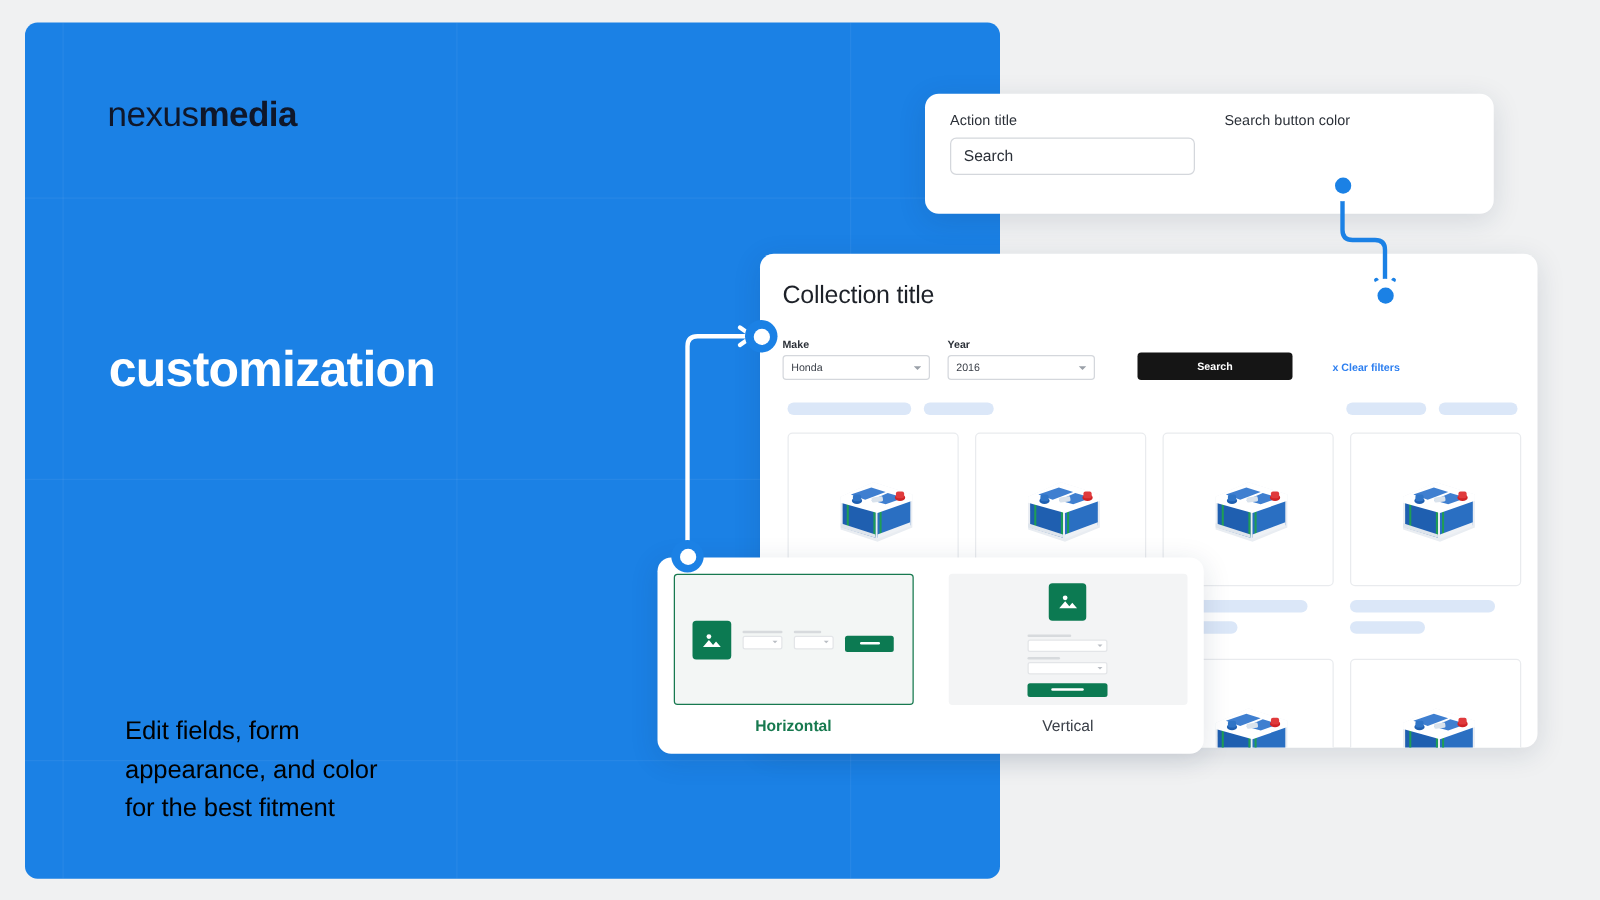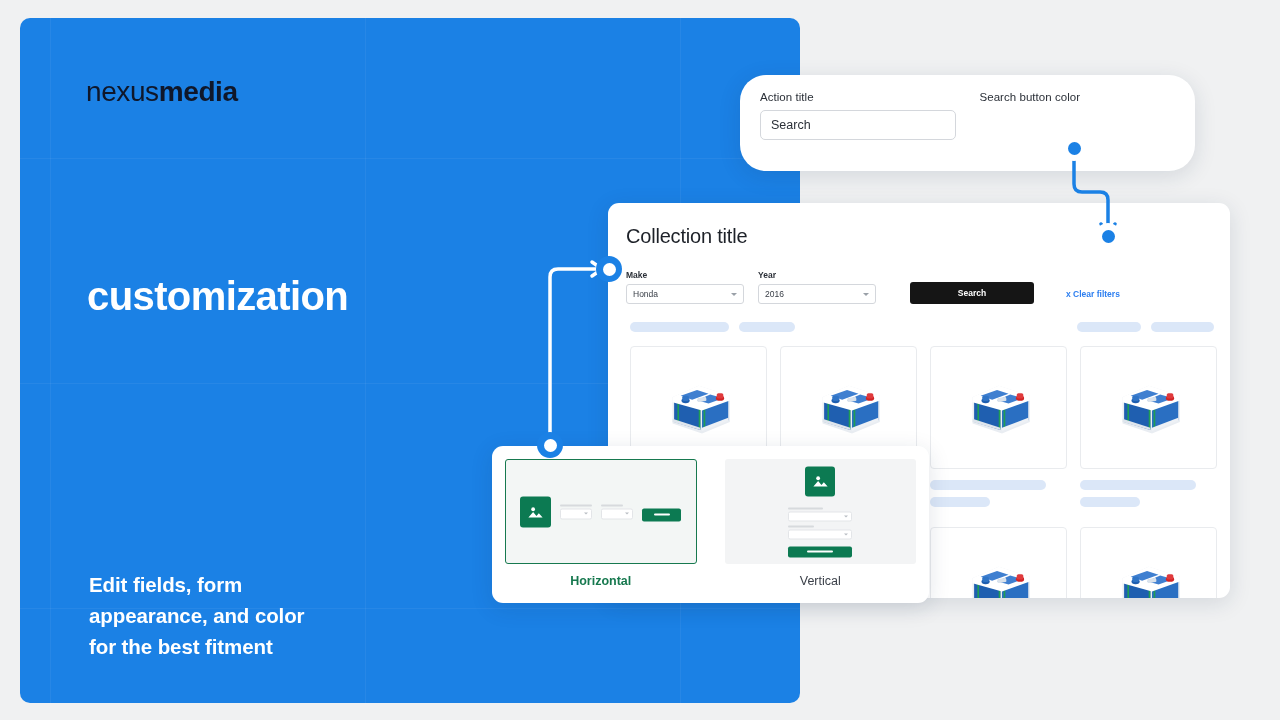--- a/index.html
+++ b/index.html
@@ -44,45 +44,44 @@
     left: 67px; top: 255px;
     width: 420px;
     color: #ffffff;
     font-size: 40px;
     font-weight: 700;
     line-height: 1.18;
     letter-spacing: -0.6px;
   }
   .subline {
     position: absolute;
-    left: 69px; top: 551px;
+    left: 80px; top: 551px;
     width: 330px;
-    color: #ffffff;
+    color: #000000;
     font-size: 20.5px;
-    font-weight: 700;
+    font-weight: 400;
     line-height: 1.52;
     letter-spacing: -0.1px;
   }
 
   
   .card {
     position: absolute;
     background: #ffffff;
     border-radius: 11px;
     box-shadow: 0 5px 22px rgba(25,45,80,0.13);
   }
 
   
   .settings-card {
     left: 740px; top: 75px;
     width: 455px; height: 96px;
     padding: 16px 20px 0 20px;
     display: flex;
     gap: 24px;
-    border-radius: 26px;
   }
   .field-col { flex: 1; }
   .field-label {
     font-size: 11.5px;
     color: #2b3038;
     margin-bottom: 7px;
     letter-spacing: 0.05px;
   }
   .field-box {
     height: 30px;
@@ -197,21 +196,21 @@
     display: flex;
     align-items: center;
     justify-content: center;
     background: #fff;
   }
   .product-meta { margin-top: 11px; }
   .product-meta .sk { margin-bottom: 7px; }
 
   
   .layout-card {
-    left: 492px; top: 446px;
+    left: 526px; top: 446px;
     width: 437px; height: 157px;
     padding: 13px;
     display: flex;
     gap: 28px;
     justify-content: space-between;
   }
   .layout-opt { width: 197px; }
   .layout-preview {
     height: 105px;
     background: #f3f4f5;

